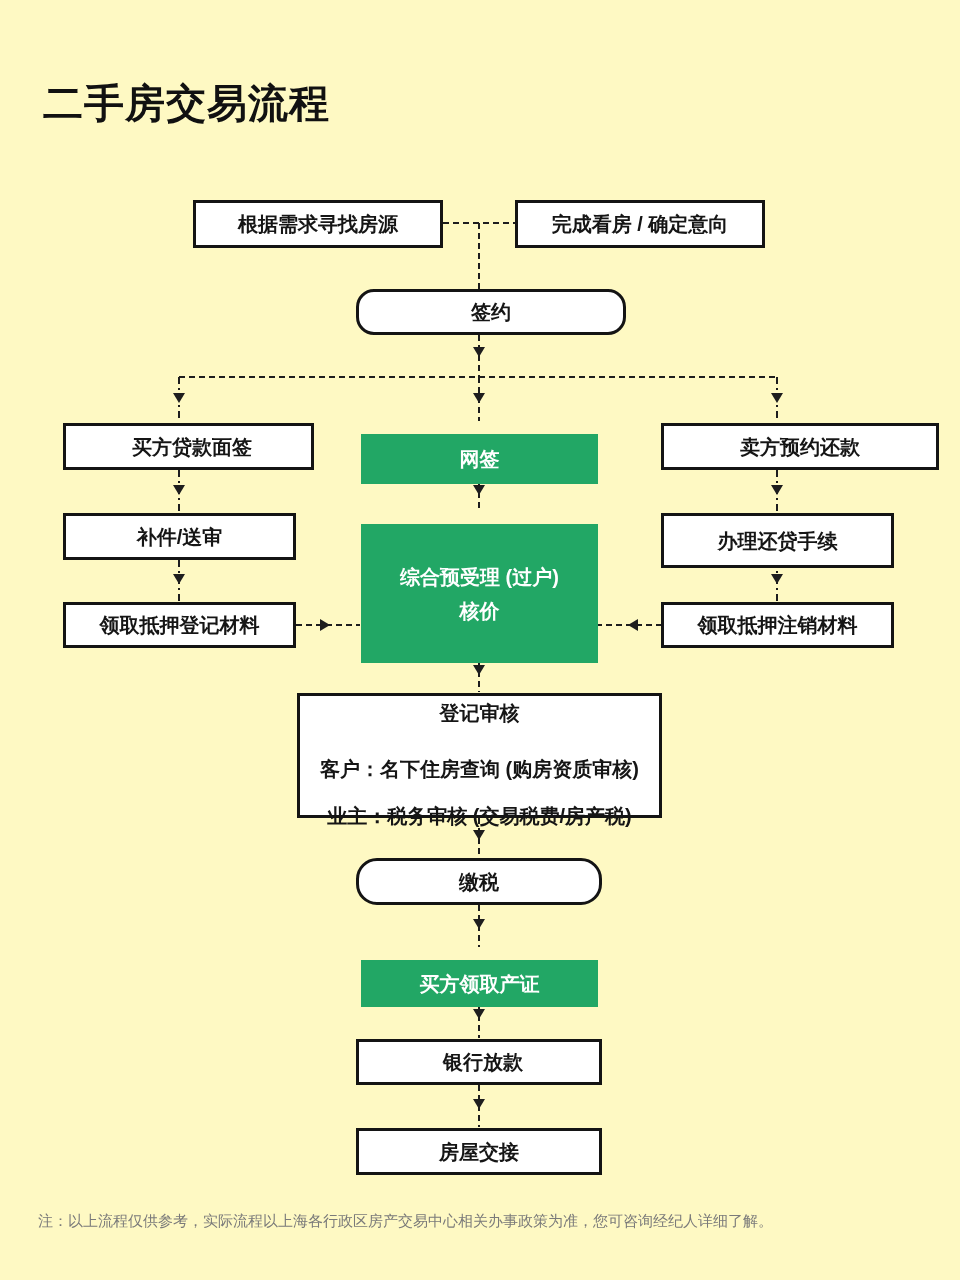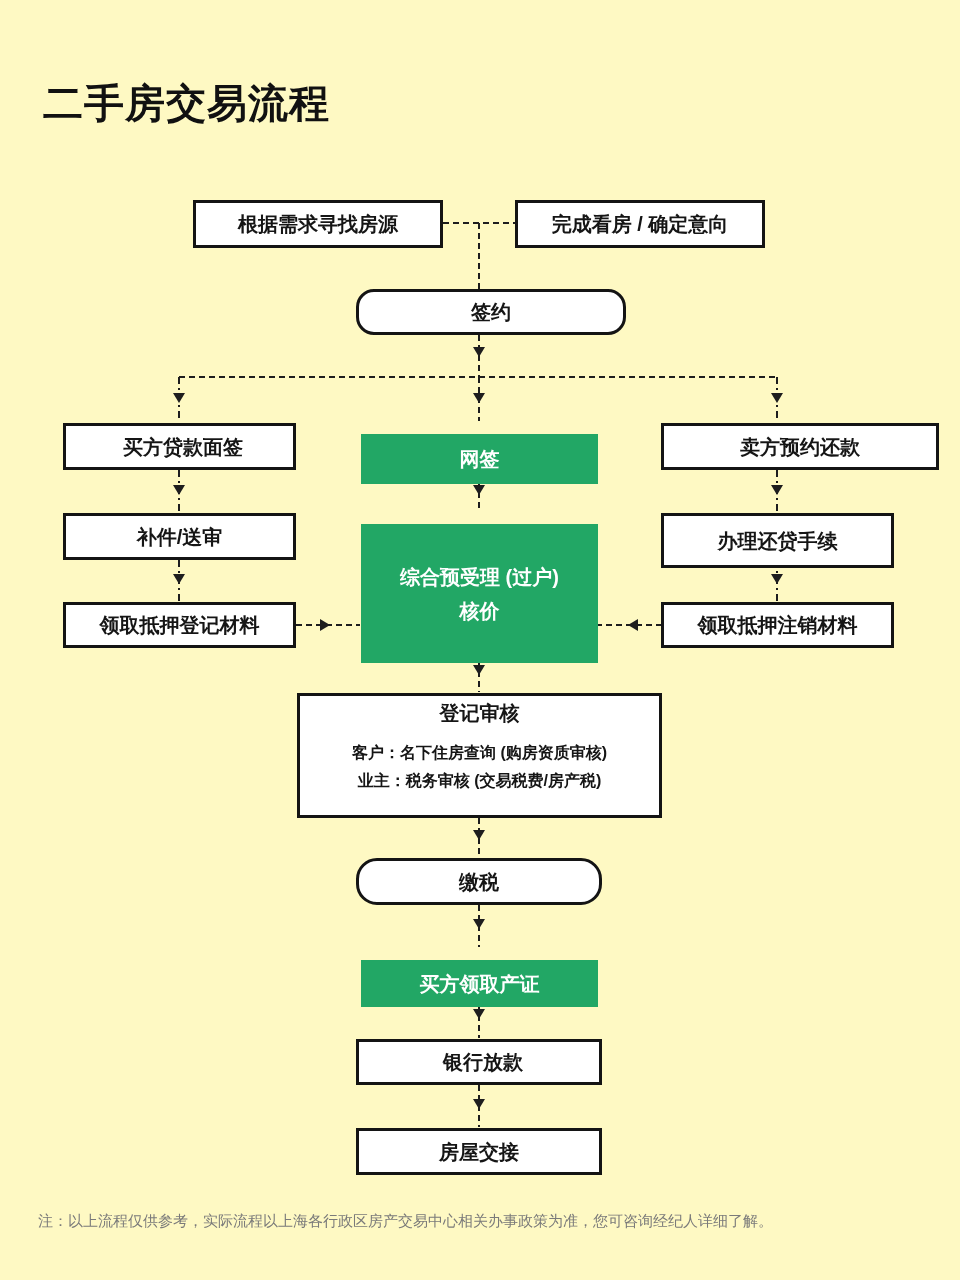--- a/index.html
+++ b/index.html
@@ -35,21 +35,21 @@
     border:none;
     color:#ffffff;
     margin-top:12px;
   }
   .node.multi{
     flex-direction:column;
     justify-content:flex-start;
     padding-top:4px;
   }
   .node.multi .t{font-size:20px;font-weight:700;margin-bottom:10px;}
-  .node.multi .d{font-size:16px;font-weight:700;margin-top:6px;line-height:1.35;}
+  .node.multi .d{font-size:20px;font-weight:700;margin-top:20px;line-height:1.35;}
   .node.green.big{flex-direction:column;}
   .node.green.big .l1{margin-bottom:8px;}
   .footnote{
     position:absolute;left:38px;top:1212px;
     font-size:15px;color:#7a7a7a;font-weight:400;
   }
 </style>
 </head>
 <body>
 
@@ -108,21 +108,21 @@
       <polygon points="638,619 638,631 628,625" stroke="none"></polygon>
     </g>
   </svg>
 
   <div class="node" style="left:193px;top:200px;width:250px;height:48px;">根据需求寻找房源</div>
 
   <div class="node" style="left:515px;top:200px;width:250px;height:48px;">完成看房 / 确定意向</div>
 
   <div class="node" style="left:356px;top:289px;width:270px;height:46px;border-radius:18px;">签约</div>
 
-  <div class="node" style="left:63px;top:423px;width:233px;height:47px;padding-left:7px;">买方贷款面签</div>
+  <div class="node" style="left:63px;top:423px;width:251px;height:47px;padding-left:7px;">买方贷款面签</div>
 
   <div class="node green" style="left:361px;top:422px;width:237px;height:50px;">网签</div>
 
   <div class="node" style="left:661px;top:423px;width:278px;height:47px;">卖方预约还款</div>
 
   <div class="node" style="left:63px;top:513px;width:233px;height:47px;">补件/送审</div>
 
   <div class="node green big" style="left:361px;top:512px;width:237px;height:139px;">
     <div class="l1">综合预受理 (过户)</div>
     <div class="l2">核价</div>

